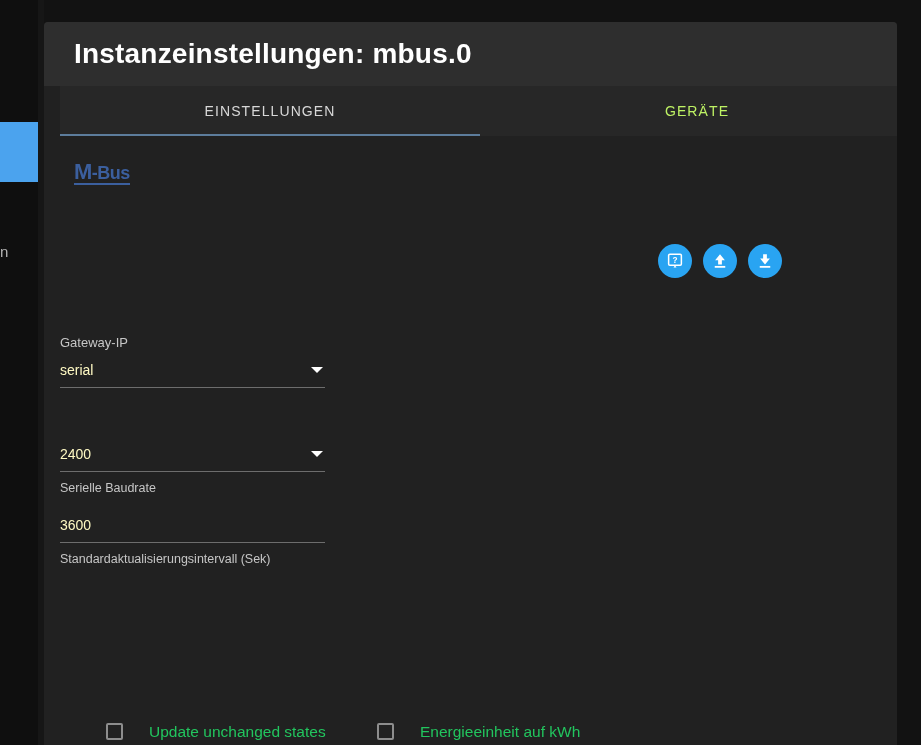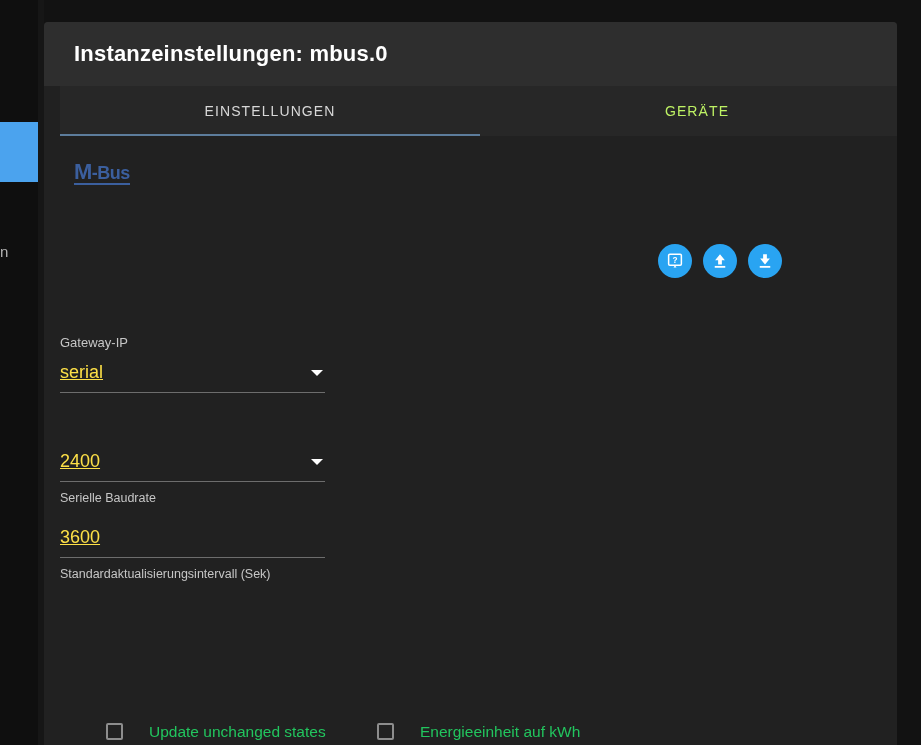--- a/index.html
+++ b/index.html
@@ -80,21 +80,21 @@
   }
 
   .panel-header {
     height: 64px;
     background: #2e2e2e;
     display: flex;
     align-items: center;
     padding-left: 30px;
   }
   .panel-title {
-    font-size: 22px;
+    font-size: 28px;
     font-weight: bold;
     color: #ffffff;
     letter-spacing: .2px;
   }
 
   
   .tabbar {
     position: relative;
     height: 50px;
     background: #272727;
@@ -184,29 +184,28 @@
     margin-bottom: 12px;
   }
   .field-row {
     display: flex;
     align-items: center;
     justify-content: space-between;
     border-bottom: 1px solid #6d6d6d;
     padding-bottom: 9px;
   }
   .field-value {
-    font-size: 18px;
-    color: #fde047;
+    font-size: 14px;
+    color: #fef9c3;
     background: transparent;
     border: none;
     outline: none;
     font-family: "Liberation Sans", sans-serif;
     width: 210px;
     padding: 0;
-    text-decoration: underline;
   }
   .caret {
     width: 0; height: 0;
     border-left: 6px solid transparent;
     border-right: 6px solid transparent;
     border-top: 6px solid #ffffff;
     margin-right: 2px;
     cursor: pointer;
   }
   .field-helper {

